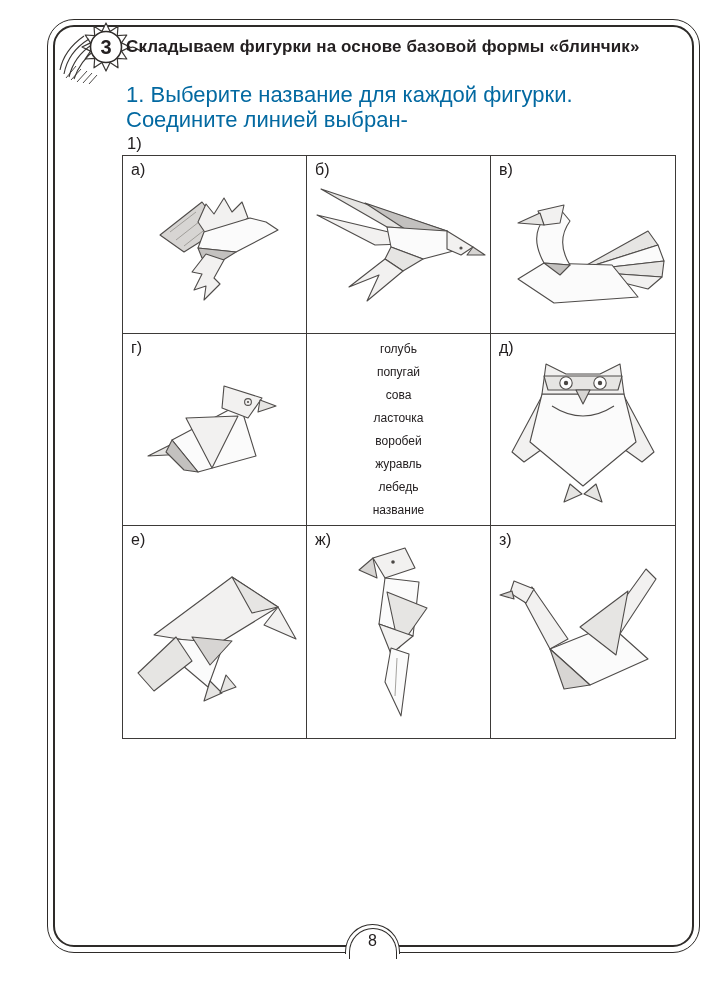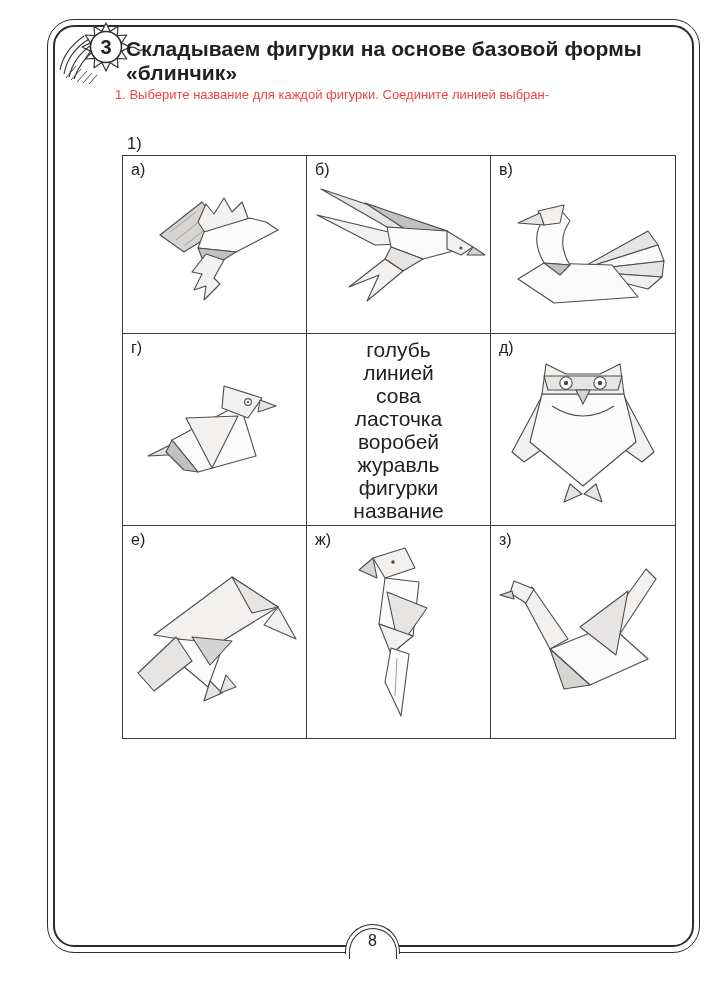--- a/index.html
+++ b/index.html
@@ -22,27 +22,27 @@
     position:absolute; left:53px; top:25px; width:641px; height:922px;
     border:2px solid #2e2b29; border-radius:21px;
   }
 
   
   .badge { position:absolute; left:56px; top:16px; width:90px; height:70px; }
 
   
   .title {
     position:absolute; left:126px; top:37px; width:560px;
-    font-size:21px; font-weight:700; letter-spacing:0.1px; color:#242021;
+    font-size:17px; font-weight:700; letter-spacing:0.1px; color:#242021;
   }
 
   
   .instruction {
-    position:absolute; left:115px; top:82px; width:552px;
-    font-size:13px; line-height:25px; color:#ef4444;
+    position:absolute; left:126px; top:82px; width:552px;
+    font-size:22px; line-height:25px; color:#0369a1;
   }
 
   .item-label {
     position:absolute; left:127px; top:134px;
     font-size:16.5px; color:#242021;
   }
 
   
   .fig-table {
     position:absolute; left:122px; top:155px;
@@ -63,21 +63,21 @@
   .cell.last-row { border-bottom:none; }
   .cell-label {
     position:absolute; left:8px; top:5px;
     font-size:16px; color:#242021;
   }
   .word-cell {
     display:flex; flex-direction:column;
     align-items:center; justify-content:center;
   }
   .word {
-    font-size:21px; line-height:23px; color:#242021; text-align:center;
+    font-size:12px; line-height:23px; color:#242021; text-align:center;
   }
 
   
   .sk polygon, .sk path { stroke:#4f4c4a; stroke-width:1.1; stroke-linejoin:round; }
   .sk line { stroke:#9a9793; stroke-width:0.9; }
   .f0{fill:#fbfbfb}.f1{fill:#f2f1f0}.f2{fill:#e6e5e3}.f3{fill:#d7d5d3}.f4{fill:#c3c1bf}
 
   
   .page-bump {
     position:absolute; left:345px; top:924px; width:55px; height:30px;
@@ -186,26 +186,26 @@
         <polygon class="f2" points="120,40 136,46 118,52"></polygon>
         <circle cx="108" cy="42" r="3.4" fill="none" stroke="#555250" stroke-width="1.1"></circle>
         <circle cx="108" cy="42" r="1.1" fill="#555250"></circle>
         <polygon class="f1" points="46,58 98,56 72,108"></polygon>
         <polygon class="f4" points="32,80 58,112 44,110 26,92"></polygon>
       </svg>
     </div>
 
     <div class="cell word-cell">
       <div class="word">голубь</div>
-      <div class="word">линией</div>
+      <div class="word">попугай</div>
       <div class="word">сова</div>
       <div class="word">ласточка</div>
       <div class="word">воробей</div>
       <div class="word">журавль</div>
-      <div class="word">фигурки</div>
+      <div class="word">лебедь</div>
       <div class="word">название</div>
     </div>
 
     <div class="cell last-col">
       <span class="cell-label">д)</span>
       <svg class="sk" width="150" height="168" viewBox="0 0 150 168">
         <polygon class="f1" points="4,106 34,50 44,96 16,116"></polygon>
         <polygon class="f1" points="146,106 116,50 106,96 134,116"></polygon>
         <polygon class="f0" points="34,48 116,48 128,96 75,140 22,96"></polygon>
         <path d="M44,60 Q75,80 106,60" fill="none" stroke="#b5b2af" stroke-width="1"></path>

